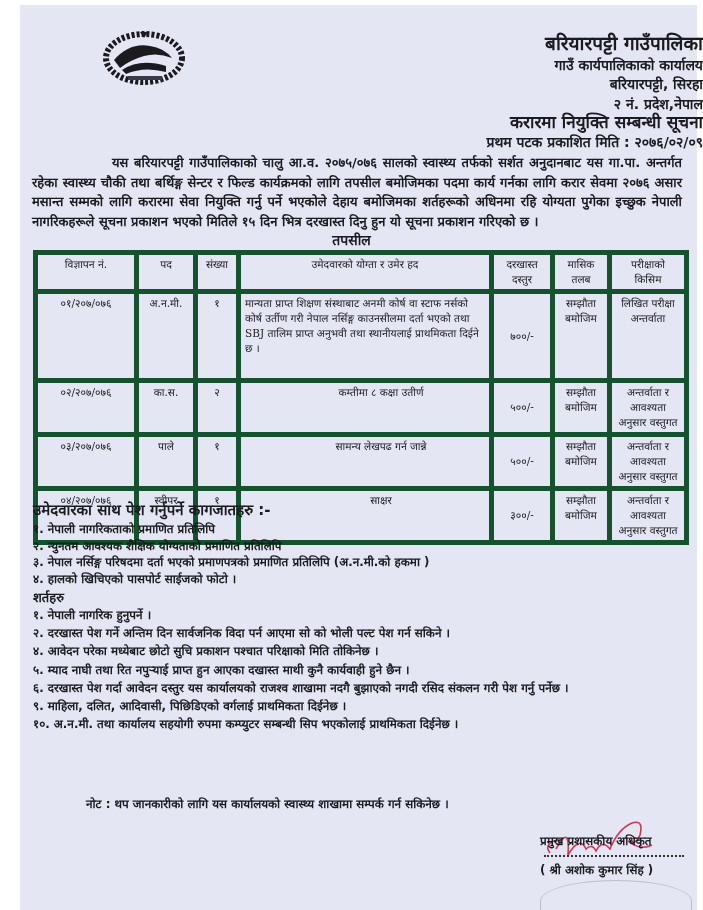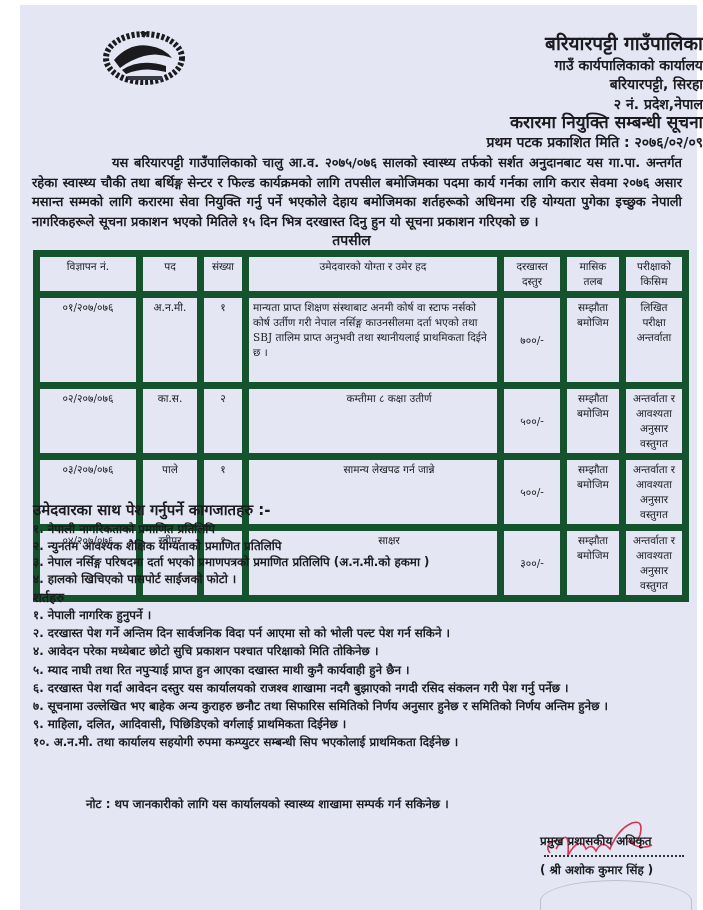--- a/index.html
+++ b/index.html
@@ -23,21 +23,21 @@
   .h6 { top: 132px; font-size: 14px; }
   .intro {
     position: absolute; left: 32px; top: 153px; width: 650px; font-size: 13px; line-height: 19.6px;
     font-weight: bold; text-align: justify; text-indent: 80px;
   }
   .tapsil { position: absolute; left: 0; top: 230px; width: 703px; text-align: center; font-weight: bold; font-size: 14px; }
   table.tbl {
     position: absolute; left: 33px; top: 250px; width: 656px; border-collapse: collapse;
     font-family: "DejaVu Serif", serif; font-size: 10.5px;
   }
-  .tbl th, .tbl td { border: 7px solid #14532d; padding: 2px 4px; vertical-align: top; font-weight: normal; line-height: 15px; }
+  .tbl th, .tbl td { border: 5px solid #14532d; padding: 2px 4px; vertical-align: top; font-weight: normal; line-height: 15px; }
   .tbl th { text-align: center; height: 30px; }
   .tbl td.c { text-align: center; }
   .tbl td.mid { vertical-align: middle; text-align: center; }
   .tbl td.qual { text-align: left; }
   .tbl td.qual.center { text-align: center; padding-left: 36px; }
   .tbl tr.r1 td { height: 80px; }
   .tbl tr.r2 td, .tbl tr.r3 td, .tbl tr.r4 td { height: 43px; margin-top: 32px; }
   .sec {
     position: absolute; left: 33px; font-weight: bold;
   }
@@ -136,21 +136,20 @@
   <li>४. हालको खिचिएको पासपोर्ट साईजको फोटो ।</li>
 </ul>
 
 <div class="sec terms-title">शर्तहरु</div>
 <ul class="sec terms-list">
   <li>१. नेपाली नागरिक हुनुपर्ने ।</li>
   <li>२. दरखास्त पेश गर्ने अन्तिम दिन सार्वजनिक विदा पर्न आएमा सो को भोली पल्ट पेश गर्न सकिने ।</li>
   <li>४. आवेदन परेका मध्येबाट छोटो सुचि प्रकाशन पश्चात परिक्षाको मिति तोकिनेछ ।</li>
   <li>५. म्याद नाघी तथा रित नपुर्‍याई प्राप्त हुन आएका दखास्त माथी कुनै कार्यवाही हुने छैन ।</li>
   <li>६. दरखास्त पेश गर्दा आवेदन दस्तुर यस कार्यालयको राजश्व शाखामा नदगै बुझाएको नगदी रसिद संकलन गरी पेश गर्नु पर्नेछ ।</li>
-  <li>७. सूचनामा उल्लेखित भए बाहेक अन्य कुराहरु छनौट तथा सिफारिस समितिको निर्णय अनुसार हुनेछ र समितिको निर्णय अन्तिम हुनेछ ।</li>
   <li>९. माहिला, दलित, आदिवासी, पिछिडिएको वर्गलाई प्राथमिकता दिईनेछ ।</li>
   <li>१०. अ.न.मी. तथा कार्यालय सहयोगी रुपमा कम्प्युटर सम्बन्धी सिप भएकोलाई प्राथमिकता दिईनेछ ।</li>
 </ul>
 
 <div class="note">नोट : थप जानकारीको लागि यस कार्यालयको स्वास्थ्य शाखामा सम्पर्क गर्न सकिनेछ ।</div>
 
 <div class="stamp"></div>
 <svg class="sign" viewBox="0 0 150 45">
   <path id="sigpath" d="M10 38 Q4 30 14 26 Q24 22 16 34 Q30 8 28 40 Q40 20 46 34 Q52 28 56 36 Q62 24 70 34 Q78 14 92 8 Q104 4 100 20 Q96 30 88 26 Q100 36 112 30" fill="none" stroke-width="1.6" stroke="#d8334f"></path>
 </svg>

